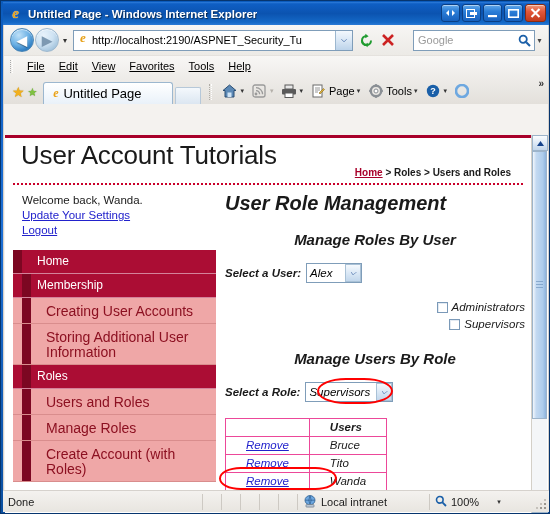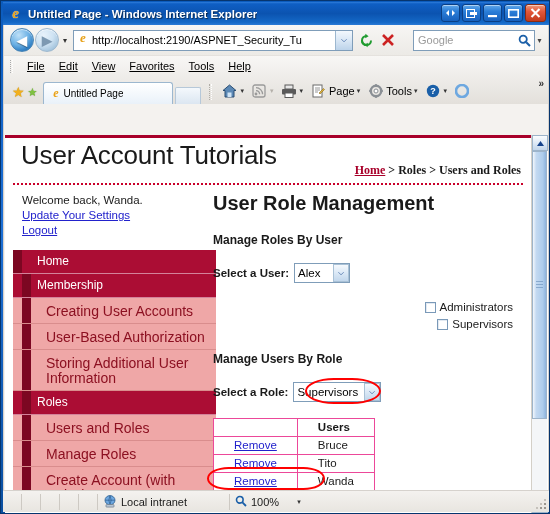--- a/index.html
+++ b/index.html
@@ -190,21 +190,21 @@
   .star.green { color: #7fc241; font-size: 11px; text-shadow:0 0 1px #4b7a22; }
   .tab {
     width: 130px; height: 22px;
     background: linear-gradient(180deg,#ffffff 0%,#f2f7fc 60%,#e9f1f9 100%);
     border: 1px solid #9cb7cf; border-bottom: none;
     border-radius: 3px 3px 0 0;
     display: flex; align-items: center;
     padding: 0 4px; flex: none;
   }
   .tab .ie-e { font-size: 12px; line-height: 13px; position:static; width:15px; }
-  .tab-label { font-size: 10px; color: #000; white-space: nowrap; overflow: hidden; }
+  .tab-label { font-size: 13px; color: #000; white-space: nowrap; overflow: hidden; }
   .newtab {
     width: 26px; height: 17px;
     background: linear-gradient(180deg,#f4f8fc 0%,#dbe6f1 100%);
     border: 1px solid #b6c8d9; border-bottom: none;
     border-radius: 2px 2px 0 0;
     margin-left: 2px; flex: none;
   }
   .tb-sep {
     width: 3px; height: 16px; margin: 0 6px 4px 8px;
     border-left: 1px dotted #b0aca6; border-right: 1px dotted #fff;
@@ -247,24 +247,23 @@
     border-bottom: 2px dotted #c9002a;
     margin: 0 8px 0 8px;
   }
   .pg-title {
     position: absolute; left: 8px; top: 2px;
     font-size: 26px; color: #1a1a1a;
     font-family: "Liberation Sans", sans-serif;
     letter-spacing: -0.2px;
   }
   .breadcrumb {
-    position: absolute; right: 2px; bottom: 5px;
-    font-size: 12px; font-weight: bold; color: #1a1a1a;
+    position: absolute; right: 12px; bottom: 5px;
+    font-size: 10px; font-weight: bold; color: #1a1a1a;
     white-space: nowrap;
-    font-family: Liberation Serif, serif;
   }
   .breadcrumb a {
     color: #a8002a; text-decoration: underline;
   }
 
   .pg-body { position: relative; }
 
   
   .leftcol {
     position: absolute; left: 8px; top: 8px; width: 203px;
@@ -303,29 +302,29 @@
     content: ""; position: absolute; left: 9px; top: 0; bottom: 0;
     width: 9px; background: #7c0722;
   }
   .nav-sub::after {
     content: ""; position: absolute; left: 18px; top: 0; bottom: 0;
     width: 6px; background: #efa7a7;
   }
 
   
   .maincol {
-    position: absolute; left: 208px; top: 6px; width: 300px;
+    position: absolute; left: 220px; top: 6px; width: 300px; font-style: italic;
   }
   .h1 {
     font-size: 20px; font-weight: bold; color: #1a1a1a;
     margin: 0 0 16px 0; line-height: 24px;
   }
   .h2 {
-    font-size: 12px; font-weight: bold; color: #1a1a1a;
-    margin: 0 0 14px 0; line-height: 18px;
+    font-size: 15px; font-weight: bold; color: #1a1a1a;
+    margin: 0 0 14px 0; line-height: 18px; text-align: center;
   }
   .field-row {
     display: flex; align-items: center;
     margin-bottom: 16px;
     position: relative;
   }
   .field-label {
     font-size: 11.5px; font-weight: bold; color: #1a1a1a;
     margin-right: 5px; white-space: nowrap;
   }
@@ -643,21 +642,20 @@
               <div class="welcome">
                 <div>Welcome back, Wanda.</div>
                 <a href="#">Update Your Settings</a>
                 <a href="#">Logout</a>
               </div>
 
               <div class="nav">
                 <div class="nav-head">Home</div>
                 <div class="nav-head stripe2">Membership</div>
                 <div class="nav-sub">Creating User Accounts</div>
-                <div class="nav-sub">User-Based Authorization</div>
                 <div class="nav-sub">Storing Additional User Information</div>
                 <div class="nav-head stripe2">Roles</div>
                 <div class="nav-sub">Users and Roles</div>
                 <div class="nav-sub">Manage Roles</div>
                 <div class="nav-sub">Create Account (with Roles)</div>
               </div>
             </div>
 
             <div class="maincol">
               <div class="h1">User Role Management</div>
@@ -736,20 +734,21 @@
         </div>
         <div class="sb-btn bot">
           <svg width="7" height="5" viewBox="0 0 7 5">
               <path d="M3.5 5 L0 0 L7 0 Z" fill="#15428b"></path>
             </svg>
         </div>
       </div>
     </div>
 
     <div class="statusbar">
+      <div class="st-cell st-done">Done</div>
       <div class="st-cell st-gap"></div>
       <div class="st-cell st-gap"></div>
       <div class="st-cell st-gap"></div>
       <div class="st-cell st-gap"></div>
       <div class="st-cell st-gap"></div>
       <div class="st-cell st-zone">
         <span class="zone-ic">
           <svg width="14" height="13" viewBox="0 0 14 13">
               <ellipse cx="7" cy="5.2" rx="5" ry="4.6" fill="#6ea8e0" stroke="#2f5f8f" stroke-width="0.8"></ellipse>
               <path d="M2.2 5.2 H11.8 M7 0.7 Q9.4 5.2 7 9.7 Q4.6 5.2 7 0.7" fill="none" stroke="#2f5f8f" stroke-width="0.7"></path>

